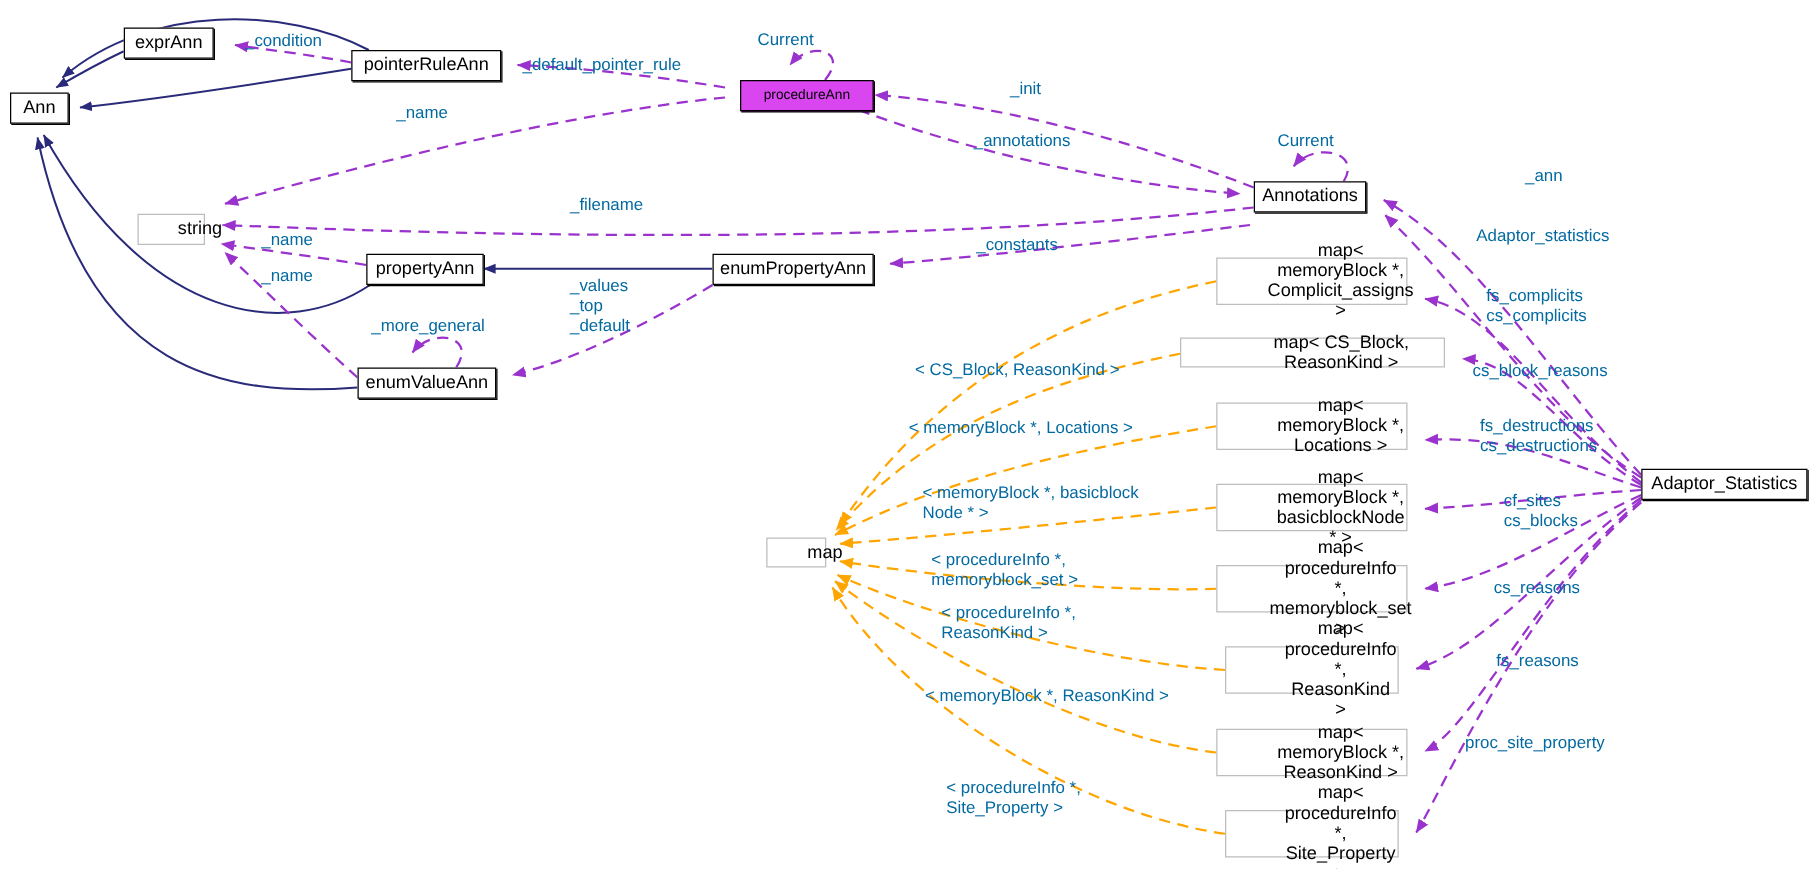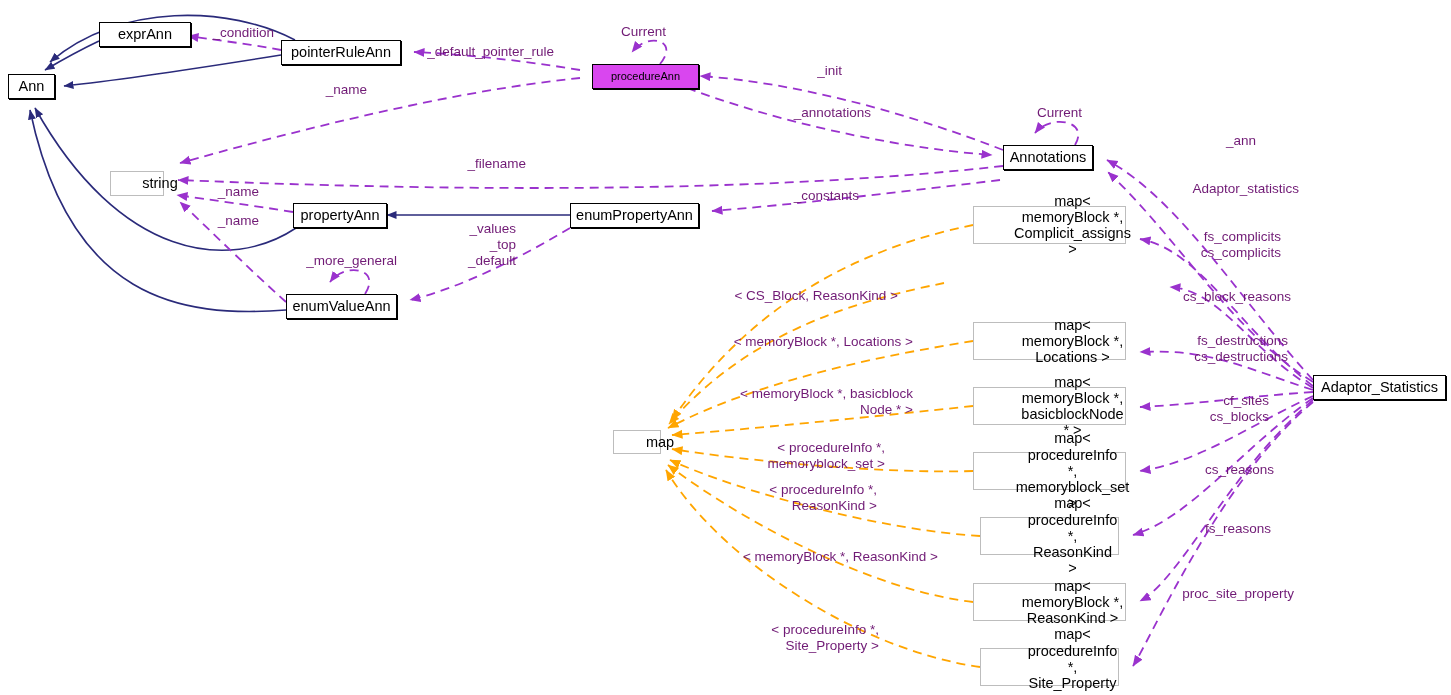--- a/index.html
+++ b/index.html
@@ -39,25 +39,25 @@
     margin-left:12px;
   }
   .n-light{                  
     border:1px solid #bdbdbd;
     background:#ffffff;
     font-size:14.5px;
     padding-left:46px;
   }
   .edgelabel{
     position:absolute;
-    color:#701a75;
+    color:#0369a1;
     font-size:13.5px;
     line-height:1.18;
     white-space:pre-line;
-    text-align:right;
+    text-align:left;
     z-index:6;
   }
 </style>
 </head>
 <body>
 
 <div id="canvas">
 
   <svg id="edges" viewBox="0 0 1451 695">
     <defs>
@@ -145,33 +145,34 @@
       <path d="M973,341 C880,356 760,380 668,428"></path>
       <path d="M973,406 C880,416 740,430 672,435"></path>
       <path d="M973,471 C880,474 740,460 672,449"></path>
       <path d="M980,536 C880,530 740,492 670,460"></path>
       <path d="M973,602 C870,590 740,520 668,465"></path>
       <path d="M980,667 C860,650 720,560 666,470"></path>
     </g>
   </svg>
 
   <div class="node n-strong" style="left:8px;top:74px;width:47px;height:25px;">Ann</div>
-  <div class="node n-strong" style="left:99px;top:22px;width:92px;height:25px;">exprAnn</div>
+  <div class="node n-strong" style="left:99px;top:22px;width:72px;height:25px;">exprAnn</div>
   <div class="node n-strong" style="left:281px;top:40px;width:120px;height:25px;">pointerRuleAnn</div>
   <div class="node n-current" style="left:580px;top:64px;width:107px;height:25px;">procedureAnn</div>
   <div class="node n-strong" style="left:1003px;top:145px;width:90px;height:25px;text-align:center;">Annotations</div>
   <div class="node n-light" style="left:110px;top:171px;width:54px;height:25px;">string</div>
   <div class="node n-strong" style="left:293px;top:203px;width:94px;height:25px;">propertyAnn</div>
   <div class="node n-strong" style="left:570px;top:203px;width:129px;height:25px;">enumPropertyAnn</div>
   <div class="node n-strong" style="left:286px;top:294px;width:111px;height:25px;">enumValueAnn</div>
   <div class="node n-light" style="left:613px;top:430px;width:45px;height:24px;">map</div>
   <div class="node n-strong" style="left:1313px;top:375px;width:133px;height:25px;">Adaptor_Statistics</div>
 
   <div class="node n-light" style="left:973px;top:206px;width:153px;height:38px;">map&lt; memoryBlock *,
 Complicit_assigns &gt;</div>
+  <div class="node n-light" style="left:944px;top:270px;width:212px;height:24px;">map&lt; CS_Block, ReasonKind &gt;</div>
   <div class="node n-light" style="left:973px;top:322px;width:153px;height:38px;">map&lt; memoryBlock *,
 Locations &gt;</div>
   <div class="node n-light" style="left:973px;top:387px;width:153px;height:38px;">map&lt; memoryBlock *,
 basicblockNode * &gt;</div>
   <div class="node n-light" style="left:973px;top:452px;width:153px;height:38px;">map&lt; procedureInfo
 *, memoryblock_set &gt;</div>
   <div class="node n-light" style="left:980px;top:517px;width:139px;height:38px;">map&lt; procedureInfo
 *, ReasonKind &gt;</div>
   <div class="node n-light" style="left:973px;top:583px;width:153px;height:38px;">map&lt; memoryBlock *,
 ReasonKind &gt;</div>

